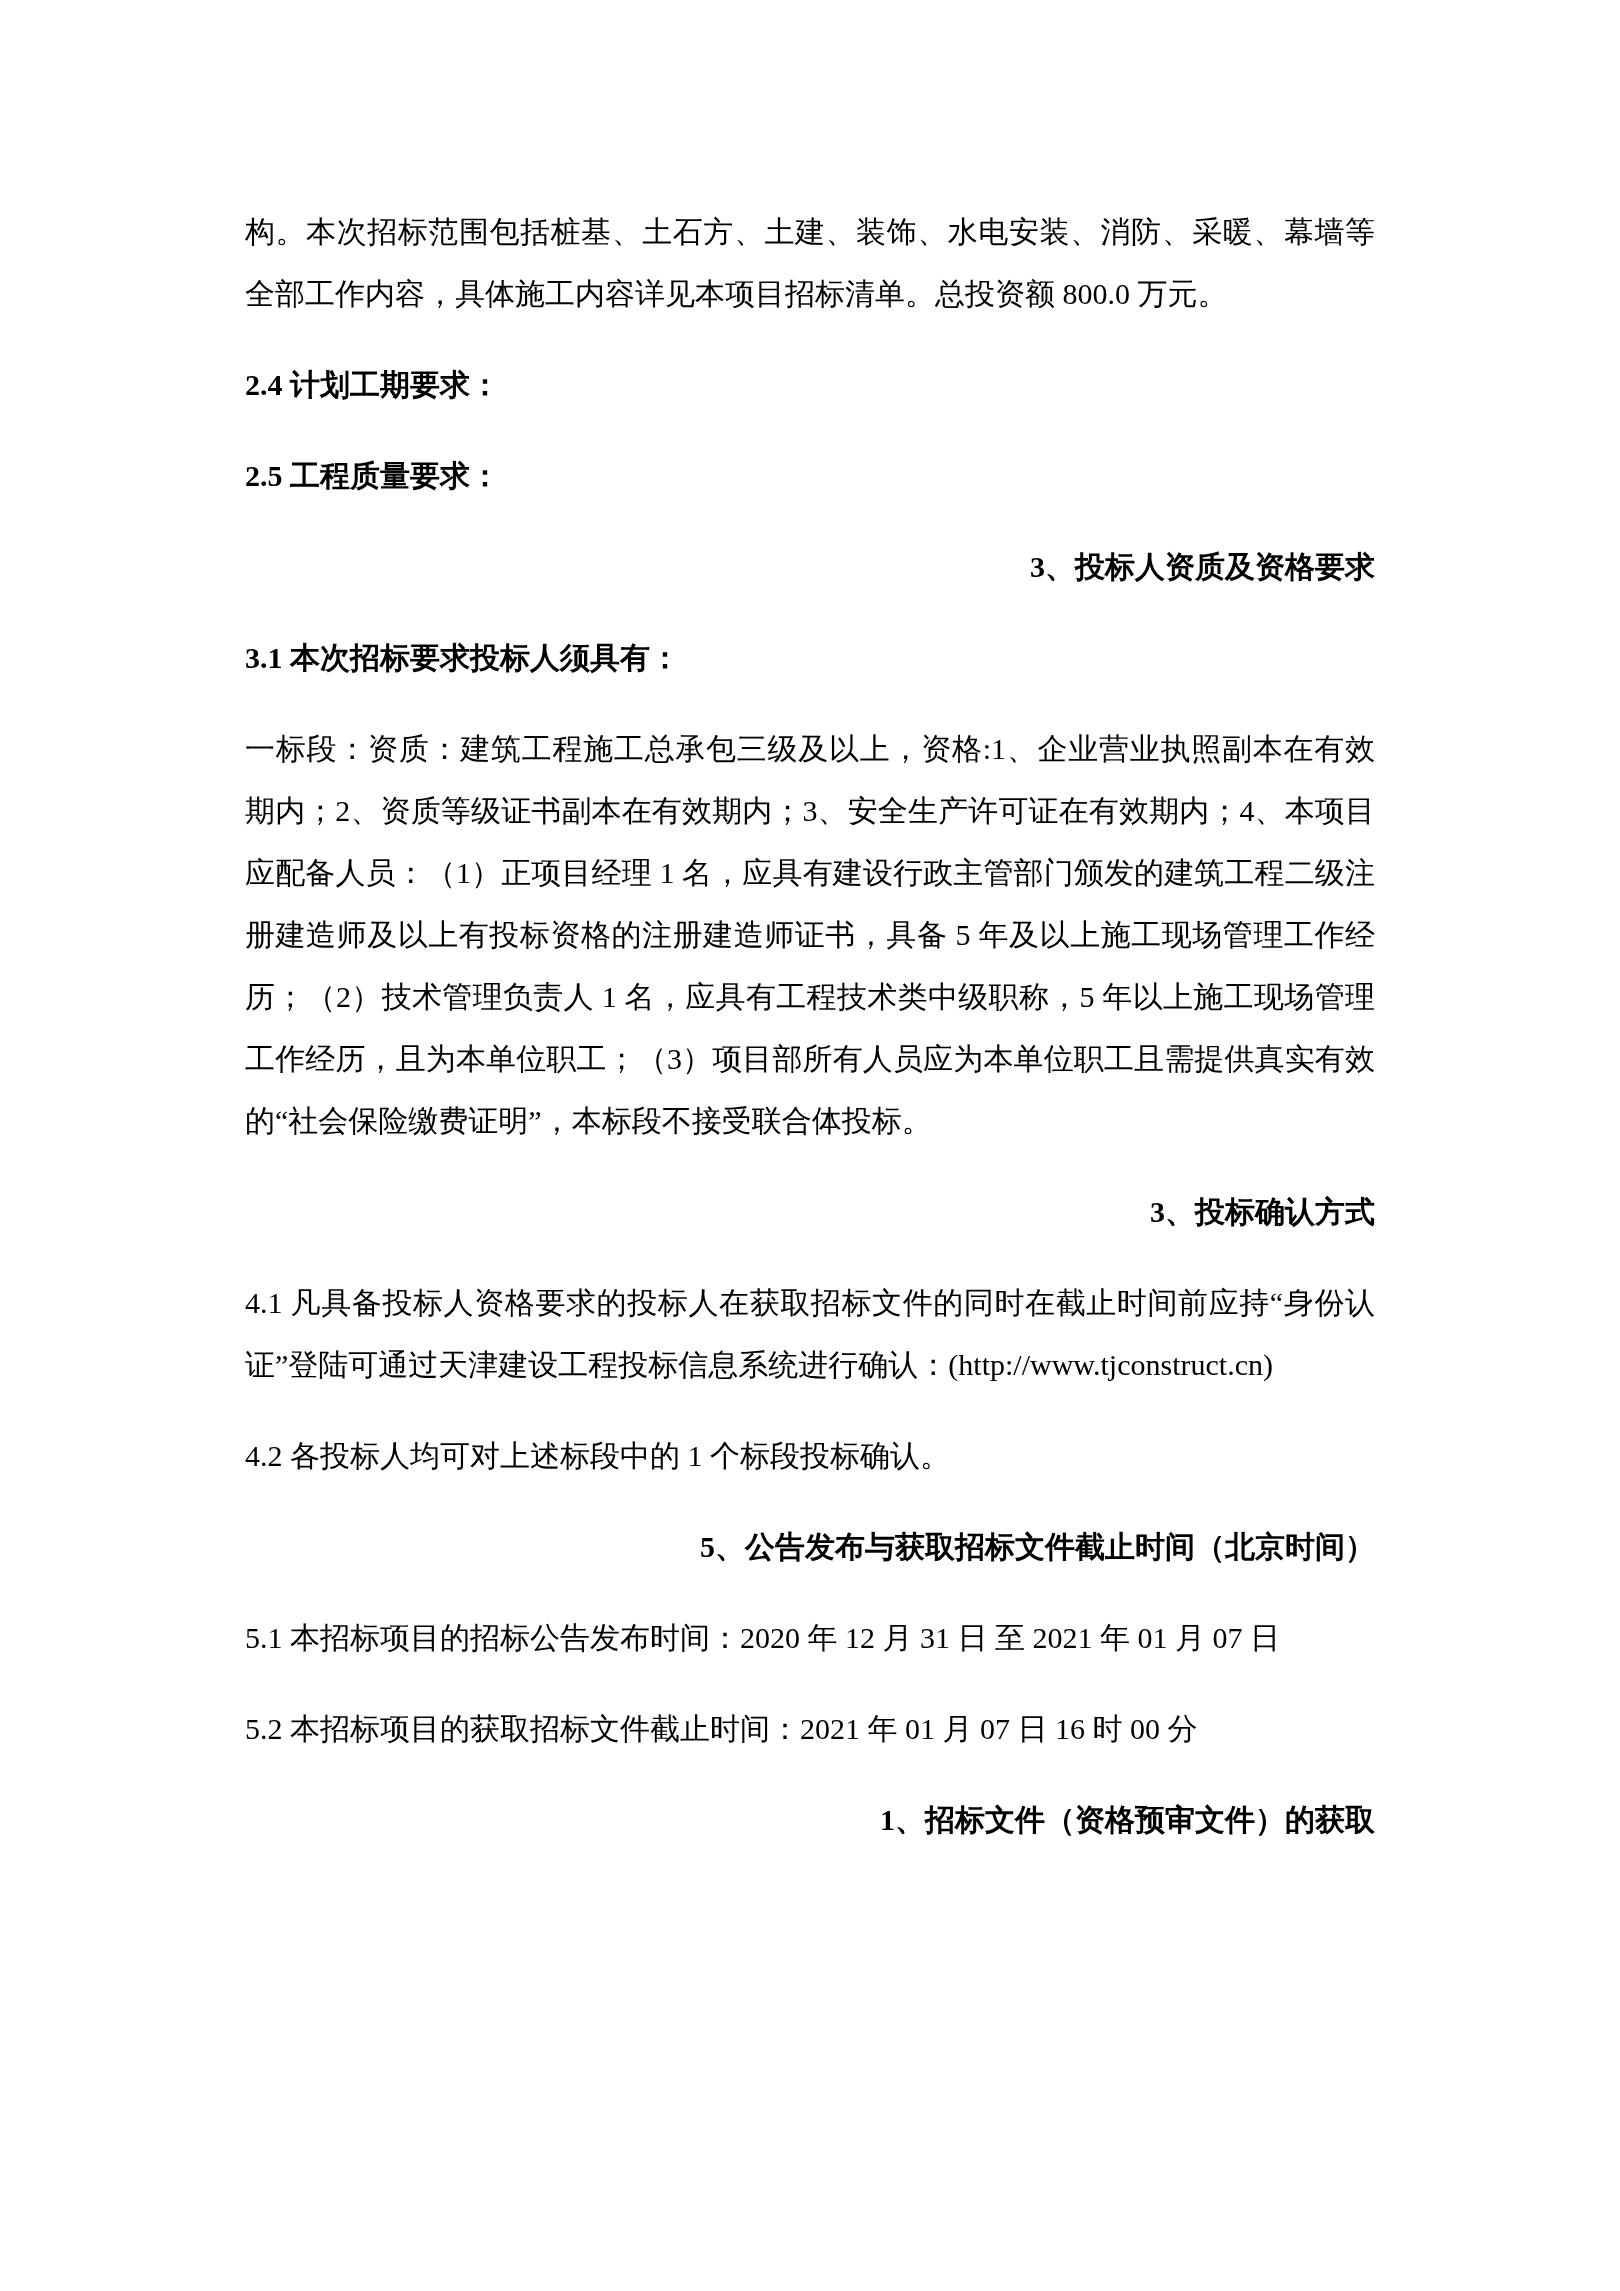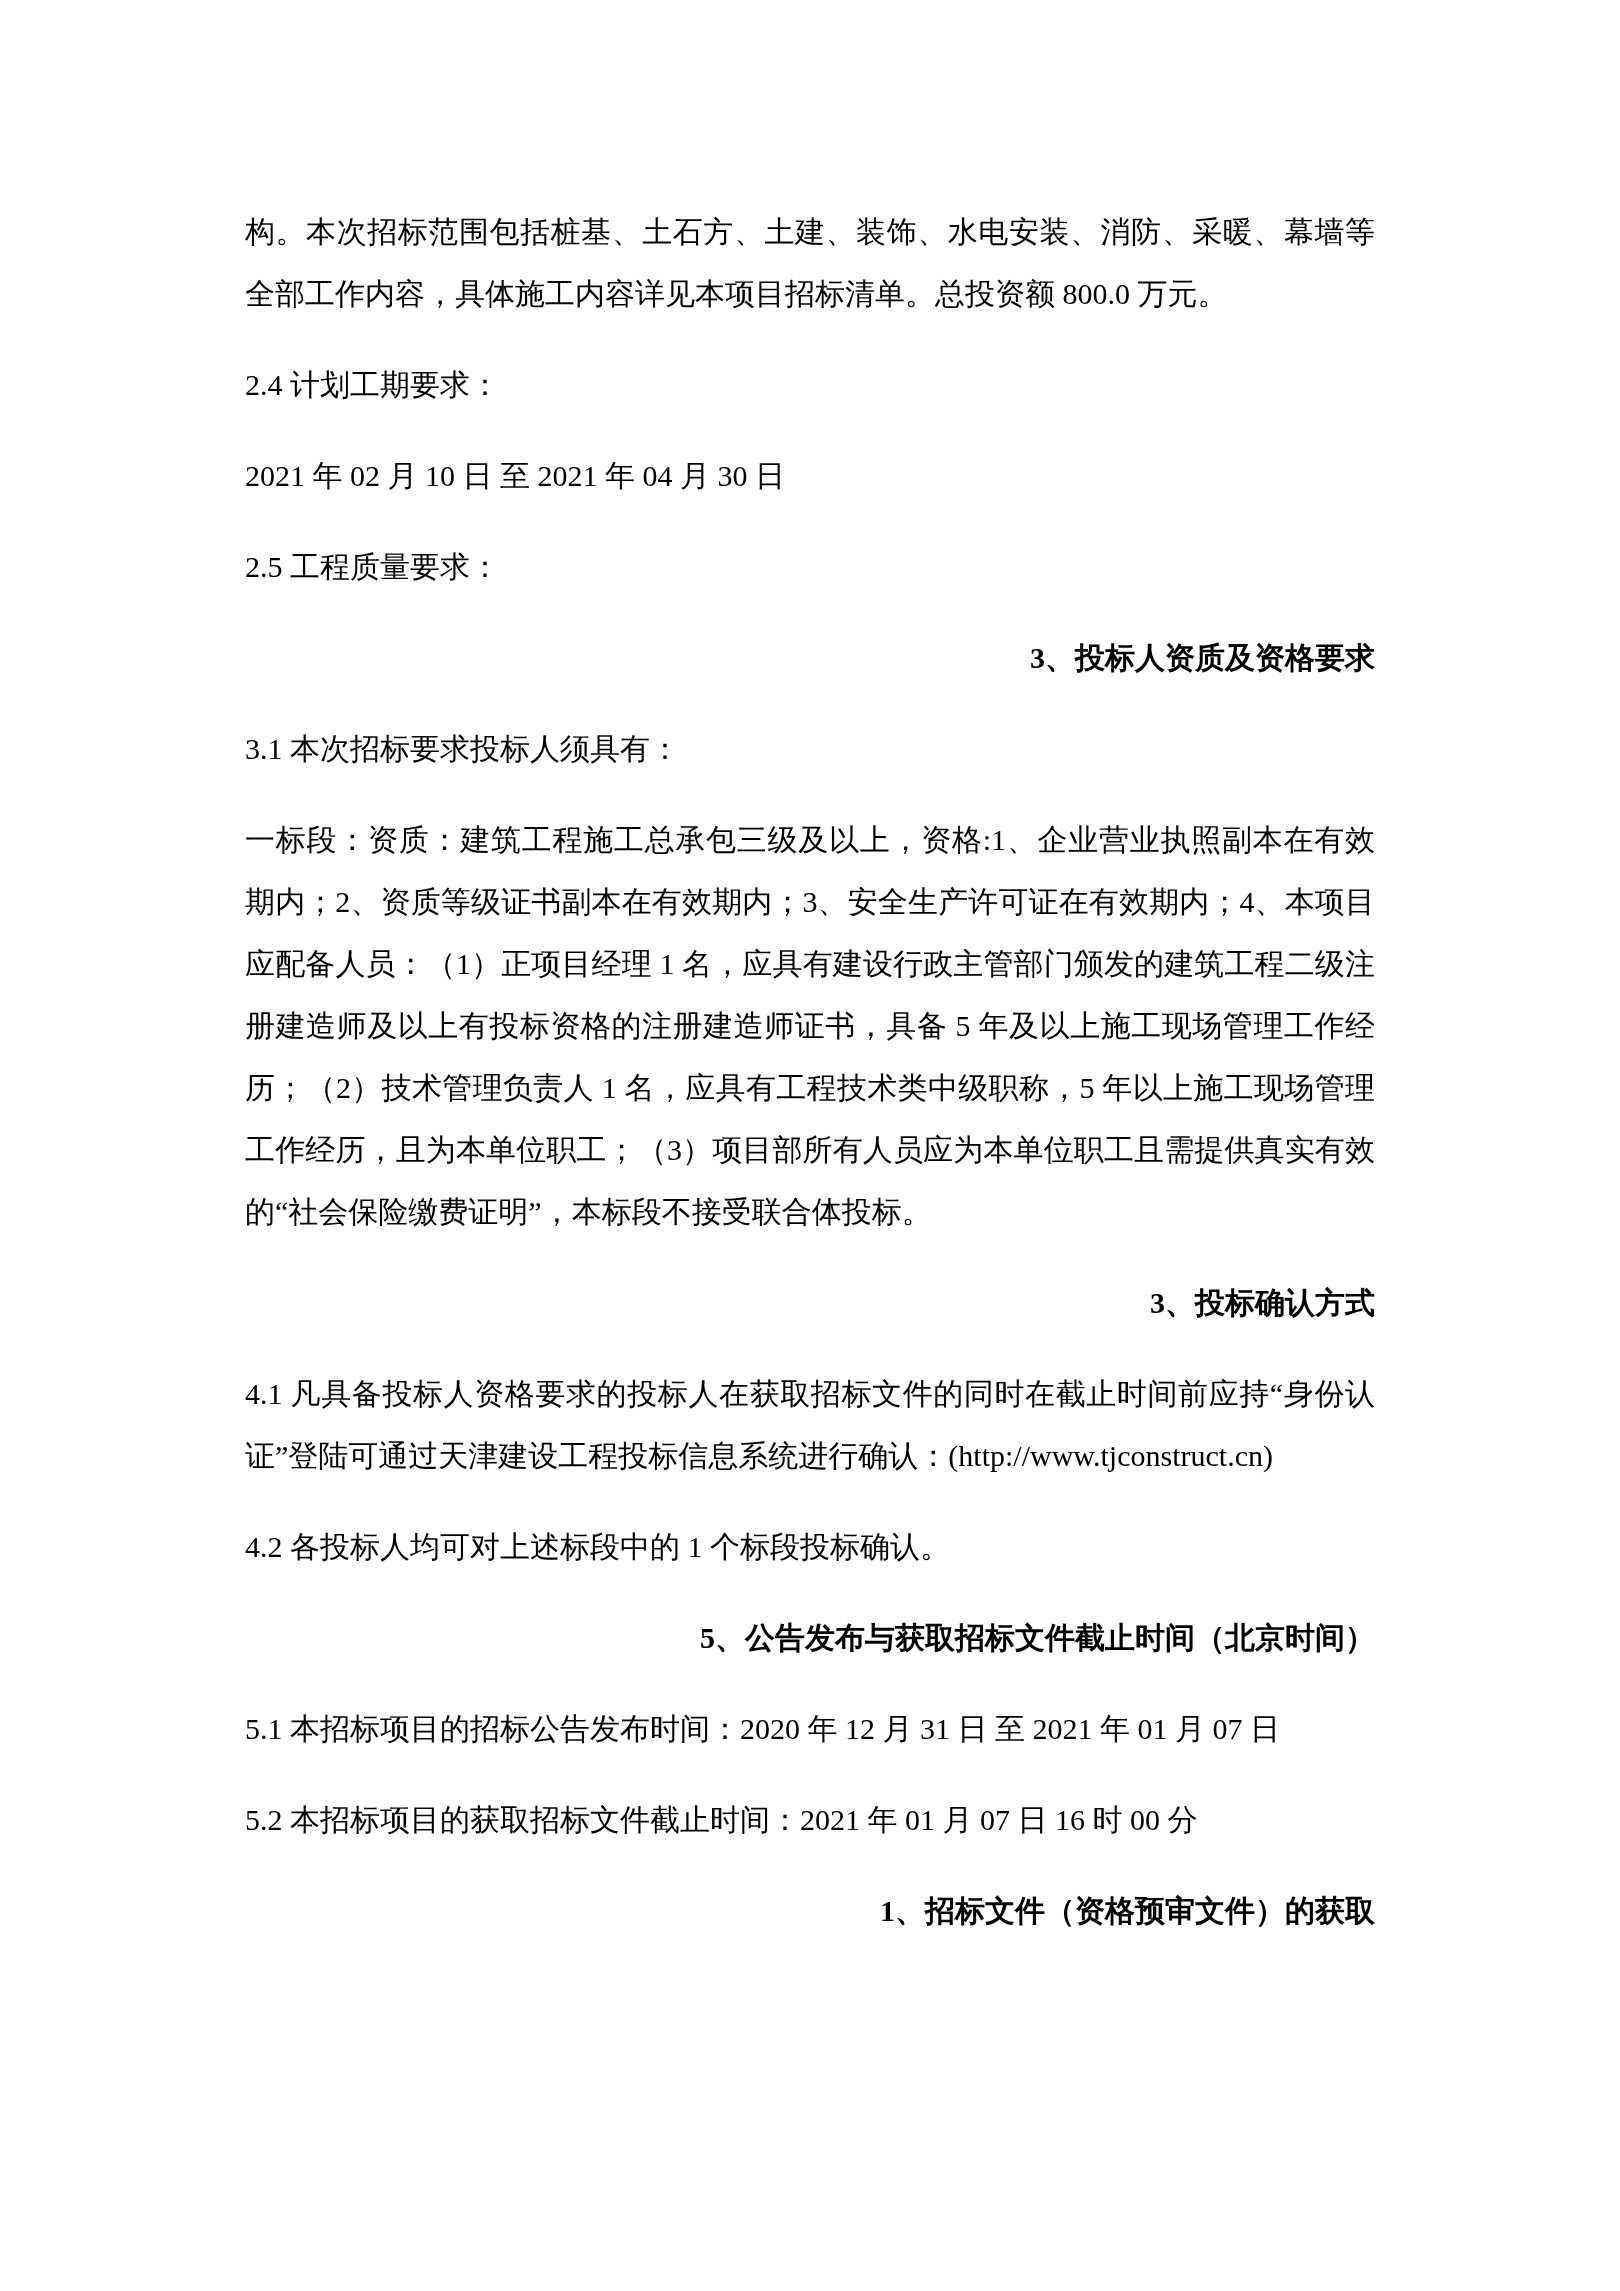--- a/index.html
+++ b/index.html
@@ -26,39 +26,38 @@
     line-height: 62px;
     color: #000000;
   }
   .body-para {
     text-align: justify;
     text-justify: inter-ideograph;
     font-weight: normal;
   }
   .sub-heading {
     font-size: 26.5px;
-    font-weight: normal;
+    font-weight: bold;
     text-align: left;
   }
   .section-heading {
     font-size: 31px;
     font-weight: bold;
     text-align: right;
   }
   .mt-extra {
     margin-top: 11.8px !important;
   }
 </style>
 </head>
 <body>
 
 <div class="page">
   <p class="body-para">构。本次招标范围包括桩基、土石方、土建、装饰、水电安装、消防、采暖、幕墙等全部工作内容，具体施工内容详见本项目招标清单。总投资额 800.0 万元。</p>
   <p class="sub-heading">2.4 计划工期要求：</p>
-  <p class="body-para">2021 年 02 月 10 日 至 2021 年 04 月 30 日</p>
   <p class="sub-heading">2.5 工程质量要求：</p>
   <p class="section-heading">3、投标人资质及资格要求</p>
   <p class="sub-heading">3.1 本次招标要求投标人须具有：</p>
   <p class="body-para">一标段：资质：建筑工程施工总承包三级及以上，资格:1、企业营业执照副本在有效期内；2、资质等级证书副本在有效期内；3、安全生产许可证在有效期内；4、本项目应配备人员：（1）正项目经理 1 名，应具有建设行政主管部门颁发的建筑工程二级注册建造师及以上有投标资格的注册建造师证书，具备 5 年及以上施工现场管理工作经历；（2）技术管理负责人 1 名，应具有工程技术类中级职称，5 年以上施工现场管理工作经历，且为本单位职工；（3）项目部所有人员应为本单位职工且需提供真实有效的“社会保险缴费证明”，本标段不接受联合体投标。</p>
   <p class="section-heading mt-extra">3、投标确认方式</p>
   <p class="body-para">4.1 凡具备投标人资格要求的投标人在获取招标文件的同时在截止时间前应持“身份认证”登陆可通过天津建设工程投标信息系统进行确认：(http://www.tjconstruct.cn)</p>
   <p class="body-para">4.2 各投标人均可对上述标段中的 1 个标段投标确认。</p>
   <p class="section-heading">5、公告发布与获取招标文件截止时间（北京时间）</p>
   <p class="body-para">5.1 本招标项目的招标公告发布时间：2020 年 12 月 31 日 至 2021 年 01 月 07 日</p>
   <p class="body-para">5.2 本招标项目的获取招标文件截止时间：2021 年 01 月 07 日 16 时 00 分</p>

